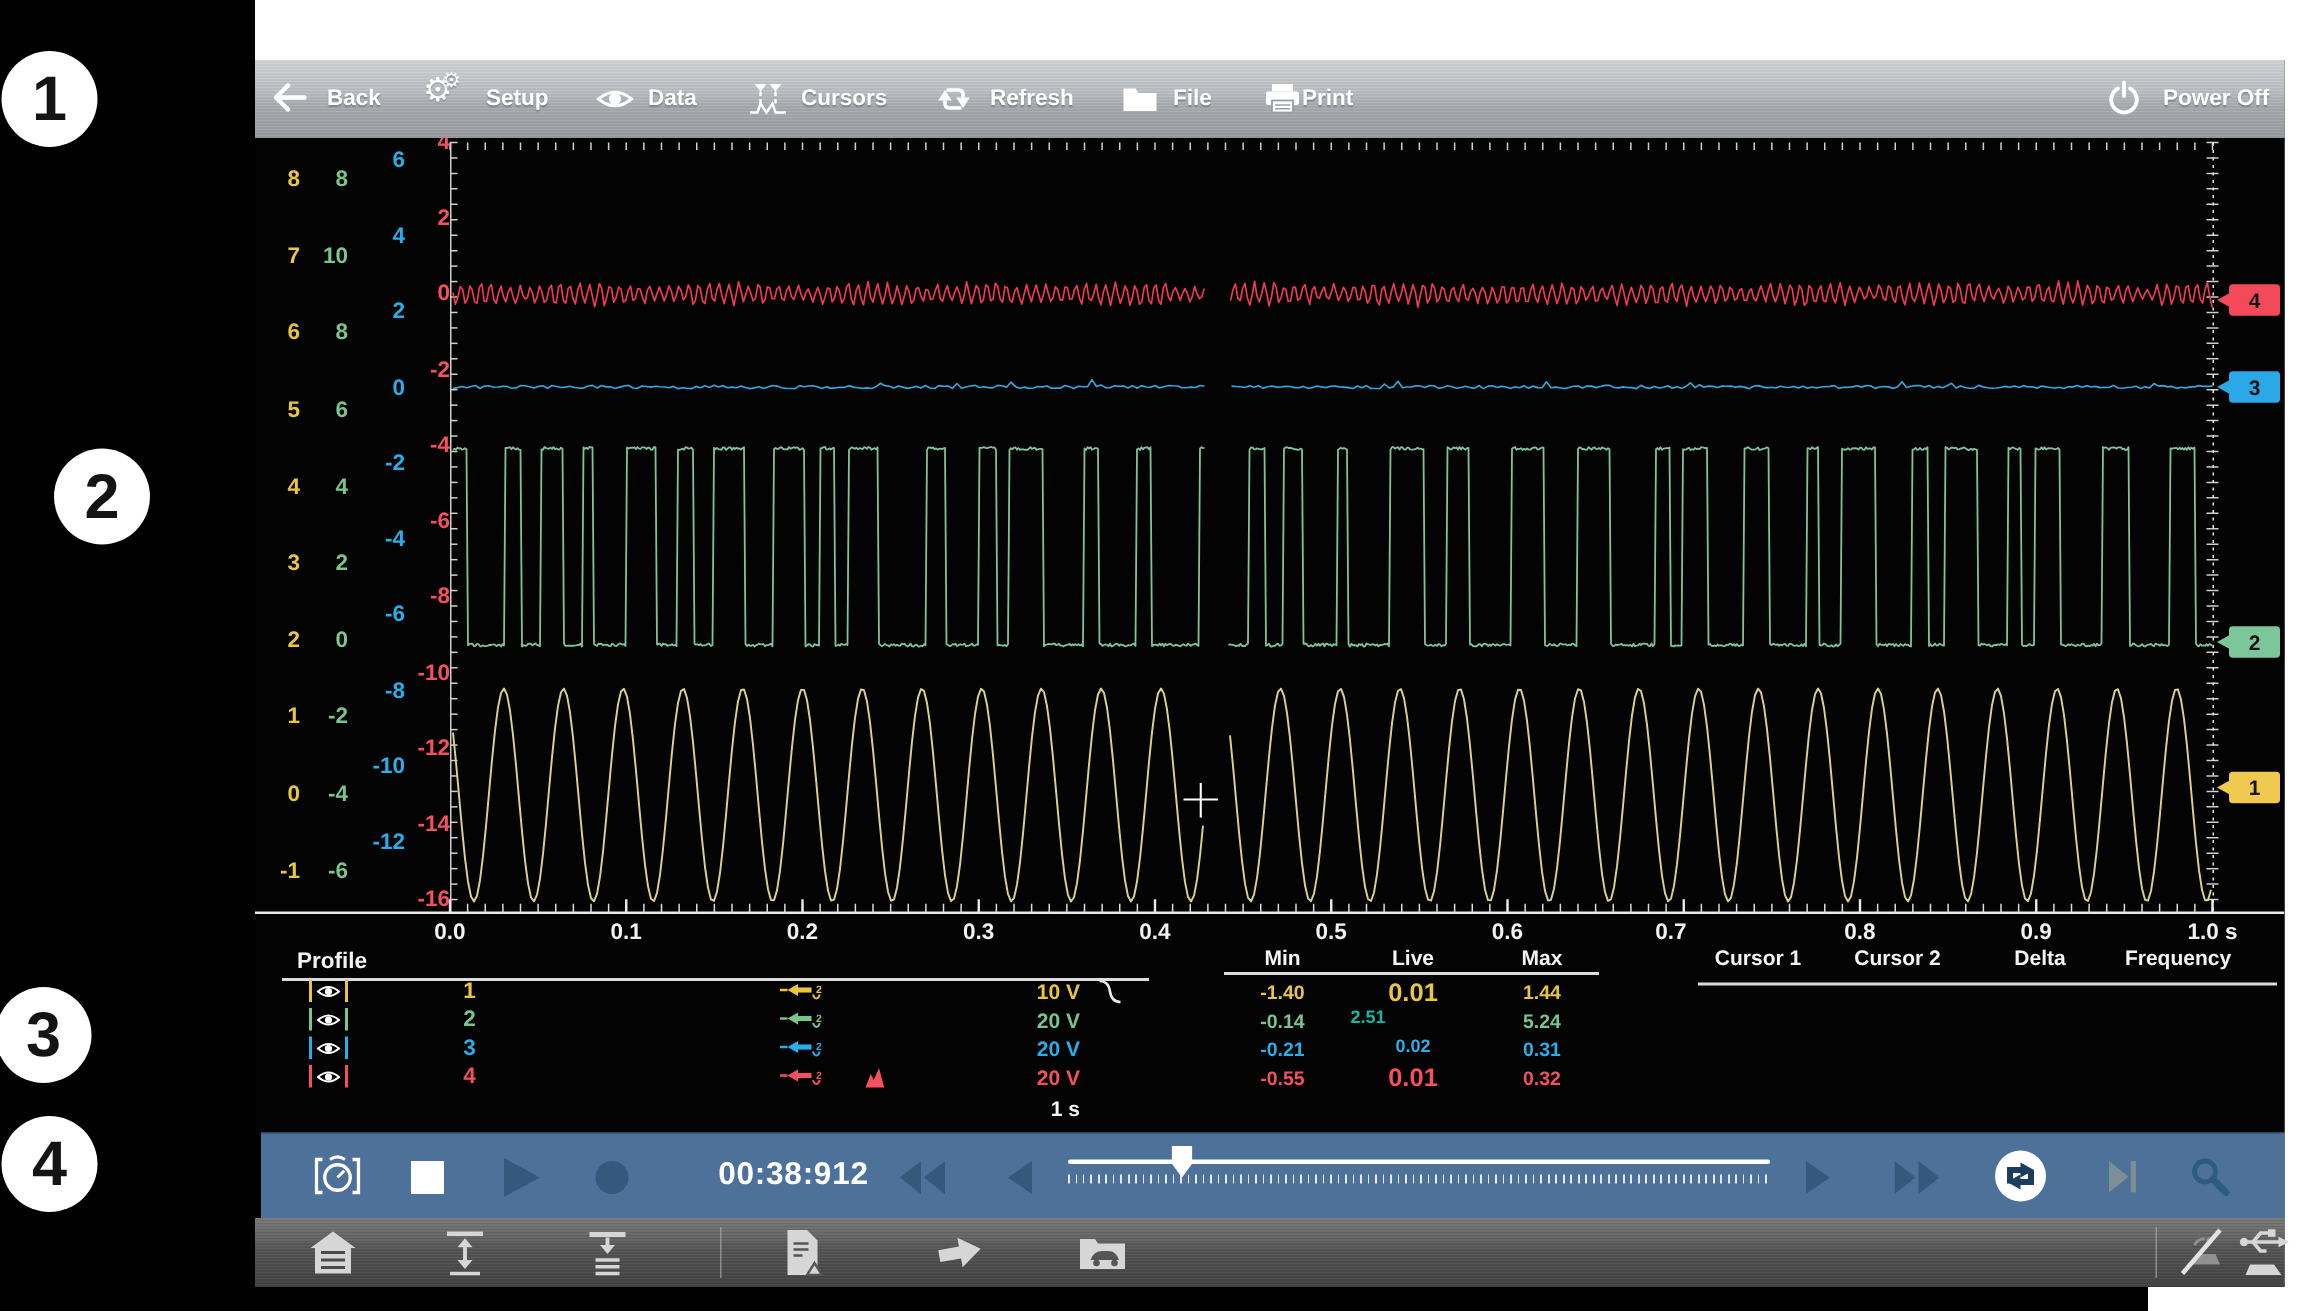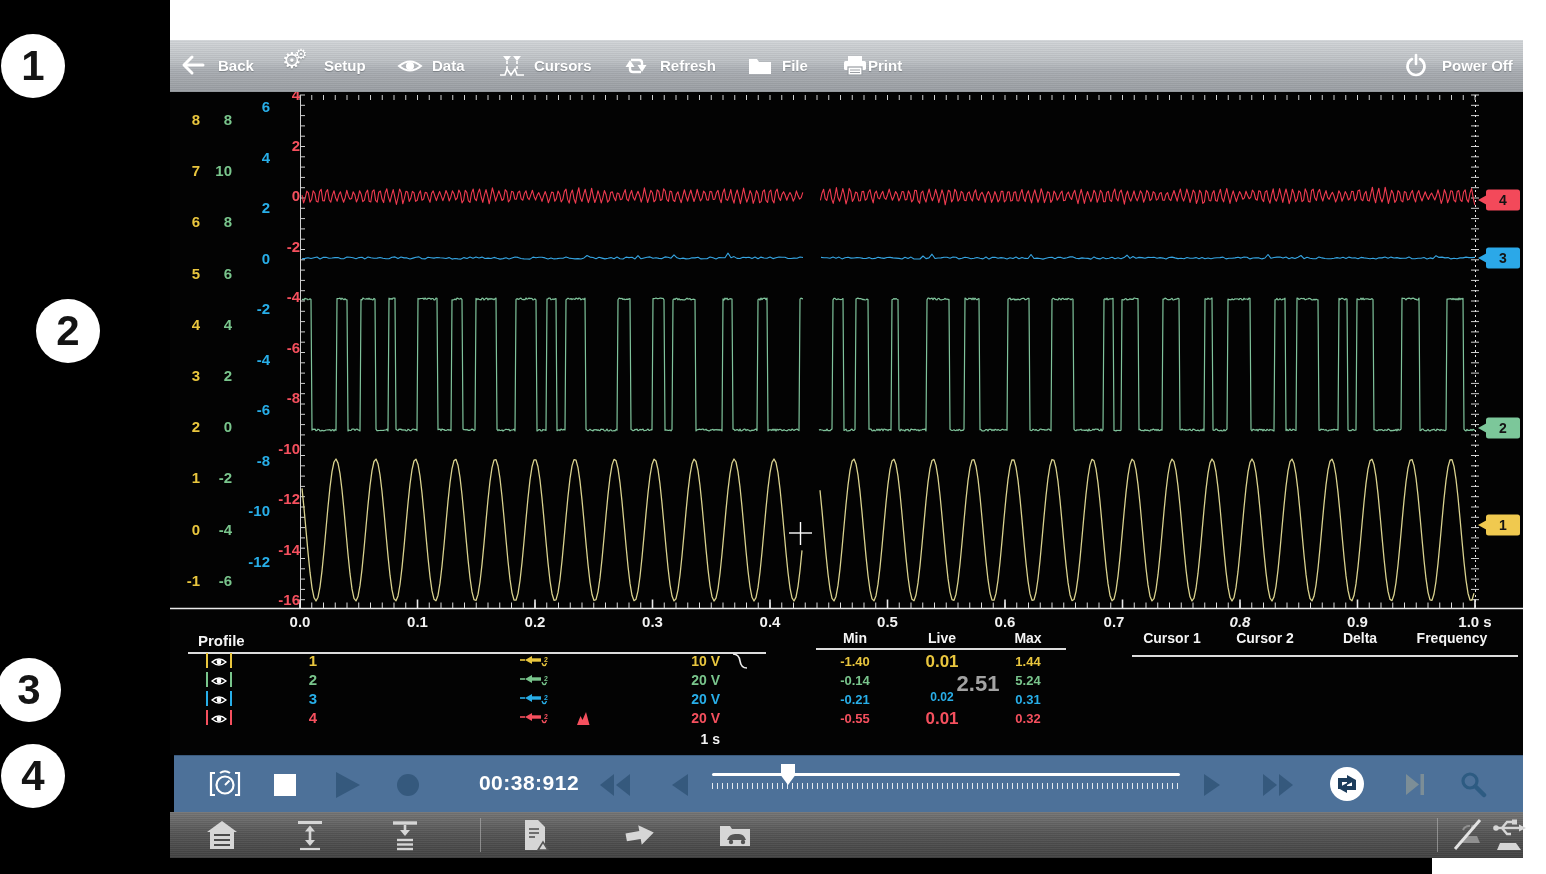--- a/index.html
+++ b/index.html
@@ -527,21 +527,21 @@
           <div class="ch-num" style="left: 130px; top: 579px; color: rgb(121, 197, 140);">2</div>
           <div class="probe" style="left: 350px; top: 581px;"><svg width="30" height="15">
               <line x1="0" y1="6" x2="5" y2="6" stroke="#79c58c" stroke-width="1.6"></line>
               <polygon points="5,6 12,2 12,10" fill="#79c58c"></polygon>
               <rect x="12" y="4.3" width="9" height="3.4" fill="#79c58c"></rect>
               <path d="M22 9 c1 3.5 3.5 3.5 4.5 0" stroke="#79c58c" stroke-width="1.3" fill="none"></path>
               <text x="24" y="8" fill="#79c58c" font-size="7" font-weight="bold">2</text>
             </svg></div>
           <div class="volt" style="left: 470px; top: 580px; color: rgb(121, 197, 140);">20 V</div>
           <div class="meas" style="left: 648px; top: 581px; width: 74px; font-size: 13px; color: rgb(121, 197, 140);">-0.14</div>
-          <div class="meas" style="left: 766px; top: 579px; width: 84px; font-size: 22px; color: #a3a3a3;">2.51</div>
+          <div class="meas" style="left: 700px; top: 579px; width: 84px; font-size: 12px; color: #14b8a6;">2.51</div>
           <div class="meas" style="left: 820px; top: 581px; width: 76px; font-size: 13px; color: rgb(121, 197, 140);">5.24</div>
           <div class="eye-btn" style="left: 36px; top: 599px; border-color: rgb(40, 174, 232);"><svg width="16" height="12" viewBox="0 0 16 12">
               <path d="M1 6 Q8 0 15 6 Q8 12 1 6 Z" fill="none" stroke="#fff" stroke-width="1.4"></path>
               <circle cx="8" cy="6" r="2.4" fill="#fff"></circle>
             </svg></div>
           <div class="ch-num" style="left: 130px; top: 598px; color: rgb(40, 174, 232);">3</div>
           <div class="probe" style="left: 350px; top: 600px;"><svg width="30" height="15">
               <line x1="0" y1="6" x2="5" y2="6" stroke="#28aee8" stroke-width="1.6"></line>
               <polygon points="5,6 12,2 12,10" fill="#28aee8"></polygon>
               <rect x="12" y="4.3" width="9" height="3.4" fill="#28aee8"></rect>
@@ -614,21 +614,21 @@
         <div class="scale-num" style="left: 82px; top: 447.5px; color: rgb(245, 80, 94);">-14</div>
         <div class="scale-num" style="left: 82px; top: 498px; color: rgb(245, 80, 94);">-16</div>
         <div class="axis-lab" style="left: 95px; top: 521px;">0.0</div>
         <div class="axis-lab" style="left: 212.5px; top: 521px;">0.1</div>
         <div class="axis-lab" style="left: 330px; top: 521px;">0.2</div>
         <div class="axis-lab" style="left: 447.5px; top: 521px;">0.3</div>
         <div class="axis-lab" style="left: 565px; top: 521px;">0.4</div>
         <div class="axis-lab" style="left: 682.5px; top: 521px;">0.5</div>
         <div class="axis-lab" style="left: 800px; top: 521px;">0.6</div>
         <div class="axis-lab" style="left: 909px; top: 521px;">0.7</div>
-        <div class="axis-lab" style="left: 1035px; top: 521px; font-style: italic;">0.8</div>
+        <div class="axis-lab" style="left: 1035px; top: 521px;">0.8</div>
         <div class="axis-lab" style="left: 1152.5px; top: 521px;">0.9</div>
         <div class="axis-lab" style="left: 1270px; top: 521px;">1.0 s</div>
       </div>
 
     <div id="playback">
       <div class="pb" style="left:34px;top:13px">
         <svg width="34" height="30" viewBox="0 0 34 30">
           <path d="M7 4 H3 V26 H7" fill="none" stroke="#fff" stroke-width="2.2"></path>
           <path d="M27 4 H31 V26 H27" fill="none" stroke="#fff" stroke-width="2.2"></path>
           <circle cx="17" cy="16" r="8.5" fill="none" stroke="#fff" stroke-width="2.2"></circle>

